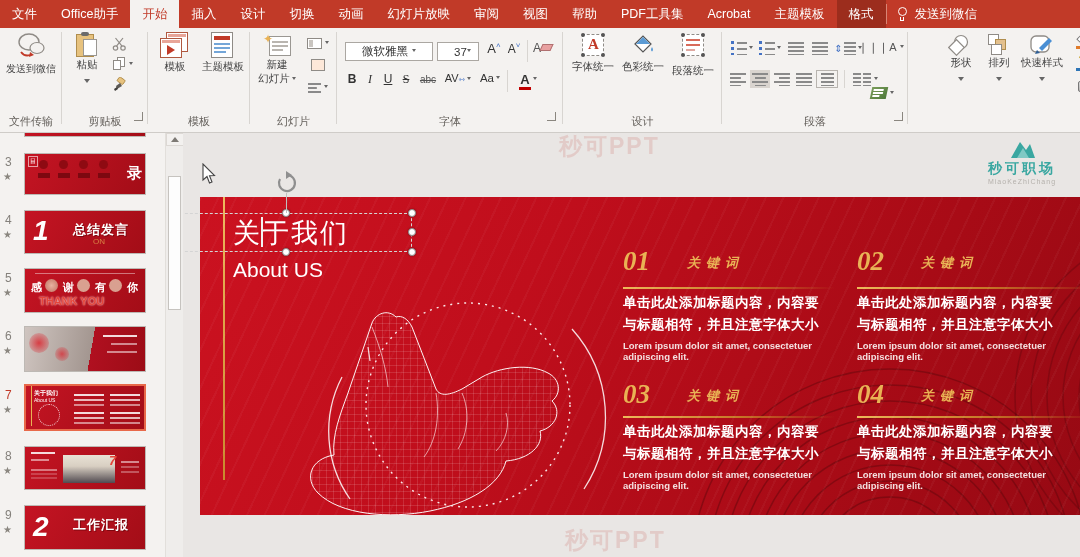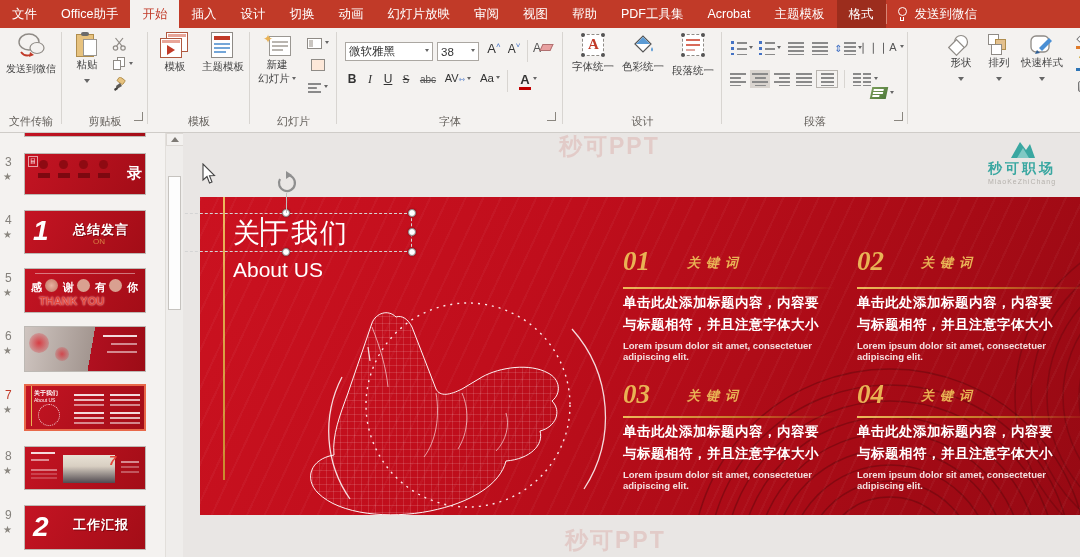--- a/index.html
+++ b/index.html
@@ -30,21 +30,21 @@
   .bars{width:16px;height:14px;background-repeat:no-repeat;}
   .b-left{background-image:linear-gradient(#8a8a8a,#8a8a8a),linear-gradient(#8a8a8a,#8a8a8a),linear-gradient(#8a8a8a,#8a8a8a),linear-gradient(#8a8a8a,#8a8a8a);background-size:100% 2px,68% 2px,100% 2px,68% 2px;background-position:0 1px,0 5px,0 9px,0 13px;}
   .b-center{background-image:linear-gradient(#8a8a8a,#8a8a8a),linear-gradient(#8a8a8a,#8a8a8a),linear-gradient(#8a8a8a,#8a8a8a),linear-gradient(#8a8a8a,#8a8a8a);background-size:100% 2px,68% 2px,100% 2px,68% 2px;background-position:0 1px,50% 5px,0 9px,50% 13px;}
   .b-right{background-image:linear-gradient(#8a8a8a,#8a8a8a),linear-gradient(#8a8a8a,#8a8a8a),linear-gradient(#8a8a8a,#8a8a8a),linear-gradient(#8a8a8a,#8a8a8a);background-size:100% 2px,68% 2px,100% 2px,68% 2px;background-position:0 1px,100% 5px,0 9px,100% 13px;}
   .b-just{background-image:linear-gradient(#8a8a8a,#8a8a8a),linear-gradient(#8a8a8a,#8a8a8a),linear-gradient(#8a8a8a,#8a8a8a),linear-gradient(#8a8a8a,#8a8a8a);background-size:100% 2px,100% 2px,100% 2px,100% 2px;background-position:0 1px,0 5px,0 9px,0 13px;}
   .b-list{background-image:linear-gradient(#4472c4,#4472c4),linear-gradient(#8a8a8a,#8a8a8a),linear-gradient(#4472c4,#4472c4),linear-gradient(#8a8a8a,#8a8a8a),linear-gradient(#4472c4,#4472c4),linear-gradient(#8a8a8a,#8a8a8a);background-size:3px 3px,70% 2px,3px 3px,70% 2px,3px 3px,70% 2px;background-position:0 0,6px 1px,0 6px,6px 7px,0 12px,6px 13px;}
   .iconbtn{position:absolute;display:flex;align-items:center;justify-content:center;}
   .toolbtn{position:absolute;text-align:center;}
 
   
-  .combo{position:absolute;height:19px;background:#fff;border:1px solid #aba7a2;font-size:11.5px;color:#333;display:flex;align-items:center;padding:0 3px;justify-content:space-between;}
+  .combo{position:absolute;height:19px;background:#fff;border:1px solid #aba7a2;font-size:11.5px;color:#333;display:flex;align-items:center;padding:0 16px;justify-content:space-between;}
   .fmtch{font-size:12px;color:#333;}
 
   
   #thumbs{position:absolute;left:0;top:133px;width:165px;height:424px;background:#f4f2f0;overflow:hidden;}
   .tnum{position:absolute;left:5px;font-size:12px;color:#84807b;}
   .tnum.sel{color:#c13a28;}
   .tstar{position:absolute;left:3px;font-size:10px;color:#8a867f;}
   .timg{position:absolute;left:24px;width:122px;border:1px solid #bdb9b4;background:linear-gradient(120deg,#c41423,#a30d17);overflow:hidden;}
   .timg.sel{border:2px solid #e8694a;}
   .wline{background:rgba(255,255,255,.85);position:absolute;height:1.5px;}
@@ -219,21 +219,21 @@
       <div class="glabel">幻灯片</div>
       <div class="gdiv" style="left:86px;"></div>
     </div>
 
     <div class="grp" style="left:337px;width:226px;">
       <div class="combo" style="left:8px;top:14px;width:88px;">
         <span>微软雅黑</span>
           <span class="car minicar"></span>
       </div>
       <div class="combo" style="left:100px;top:14px;width:42px;">
-        <span>38</span>
+        <span>37</span>
           <span class="car minicar"></span>
       </div>
       <div class="toolbtn" style="left:148px;top:13px;width:18px;font-size:13px;color:#333;"><span>A</span><span style="font-size:8px;color:#4472c4;vertical-align:super;">˄</span></div>
       <div class="toolbtn" style="left:168px;top:13px;width:18px;font-size:12px;color:#333;"><span>A</span><span style="font-size:8px;color:#4472c4;vertical-align:super;">˅</span></div>
       <div class="gdiv" style="left:190px;top:12px;height:22px;"></div>
       <div class="toolbtn" style="left:196px;top:12px;width:22px;">
         <div style="position:relative;width:18px;height:16px;">
           <span style="position:absolute;left:0;top:1px;font-size:12px;color:#555;">A</span>
           <div style="position:absolute;left:8px;top:4px;width:11px;height:7px;background:#e8a0a0;border:1px solid #b07070;transform:skewX(-25deg);"></div>
         </div>

